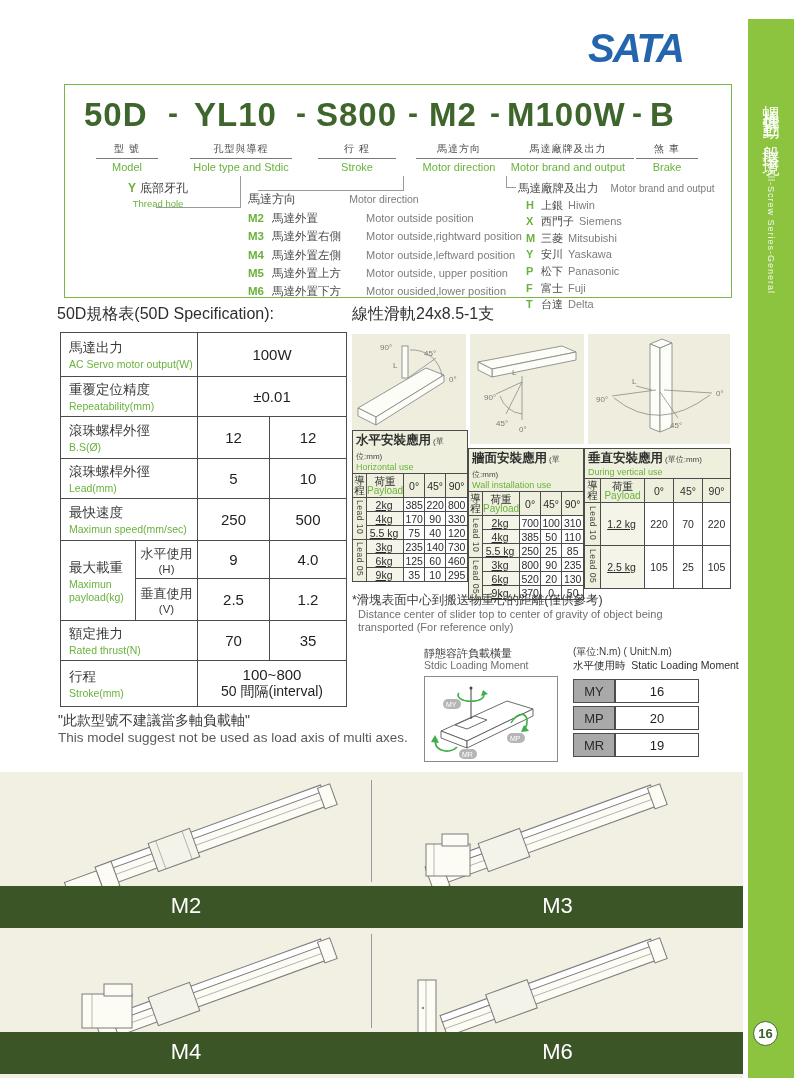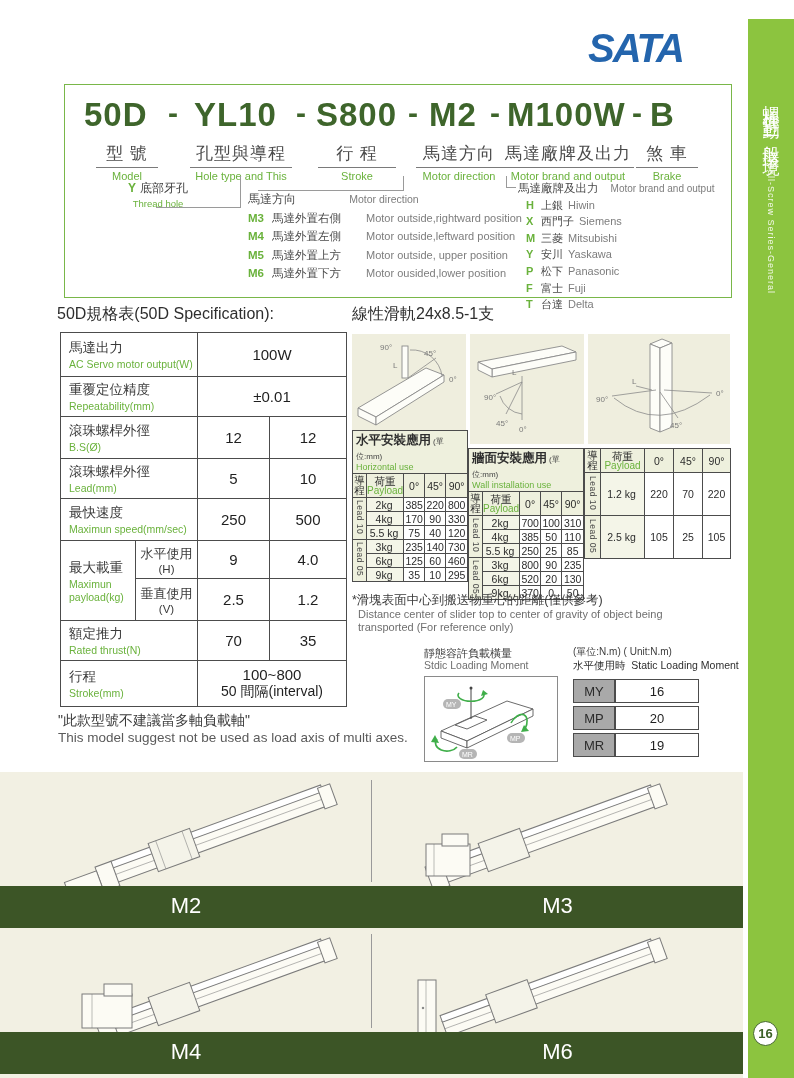--- a/index.html
+++ b/index.html
@@ -19,21 +19,21 @@
   .sb-en{margin-top:12px;writing-mode:vertical-rl;font-size:9px;letter-spacing:1px;color:#f2f8e8;}
   .pagecircle{position:absolute;left:753px;top:1021px;width:25px;height:25px;border-radius:50%;
         background:#fff;border:1.5px solid #44682c;color:#3c6027;font-size:13px;font-weight:bold;
         display:flex;align-items:center;justify-content:center;box-sizing:border-box;}
 
   
   .modelbox{position:absolute;left:64px;top:84px;width:666px;height:212px;border:1px solid #79b749;}
   .seg{position:absolute;top:96px;font-size:33px;font-weight:bold;color:#3e652b;letter-spacing:1px;}
   .hyph{position:absolute;top:96px;font-size:30px;font-weight:bold;color:#3e652b;}
   .mlabel{position:absolute;top:142px;text-align:center;}
-  .mlabel .zh{font-size:17px;color:#4a4a4a;letter-spacing:1px;padding-bottom:2px;
+  .mlabel .zh{font-size:10px;color:#4a4a4a;letter-spacing:1px;padding-bottom:2px;
               border-bottom:1px solid #7a7a7a;display:block;}
   .mlabel .en{font-size:11px;color:#6ab23c;padding-top:2px;display:block;}
 
   .ynote{position:absolute;left:128px;top:180px;text-align:center;font-size:12px;}
   .ynote .code{color:#6ab23c;font-weight:bold;margin-right:4px;}
   .ynote .en{font-size:9.5px;color:#6ab23c;display:block;margin-top:1px;}
 
   .dirlist{position:absolute;left:248px;top:191px;font-size:11.5px;}
   .dirlist .hdr .zh{color:#4a4a4a;font-size:12px;}
   .dirlist .hdr .en{color:#7d7d7d;font-size:10.5px;margin-left:4px;}
@@ -77,21 +77,21 @@
   .mtab .mttl td{background:#eef0dd;text-align:left;padding:1px 3px;}
   .mtzh{font-size:12.5px;font-weight:bold;color:#2e2e2e;}
   .mtu{font-size:8px;color:#444;margin-left:2px;}
   .mten{font-size:9px;color:#6ab23c;margin-top:0px;}
   .mtab .mhdr td{background:#eef0dd;}
   .mlead{font-size:9px;line-height:9.5px;color:#3a3a3a;}
   .mpl{font-size:10px;line-height:10px;color:#3a3a3a;}
   .mplen{font-size:10px;color:#6ab23c;}
   .mleadv{background:#eef0dd;}
   .mleadv span{writing-mode:vertical-rl;font-size:8.5px;color:#4a4a4a;letter-spacing:0.5px;}
-  .mpv{background:#f4f5e8;font-size:10.5px;text-align:right;padding-right:2px !important;}
+  .mpv{background:#f4f5e8;font-size:10.5px;text-align:right;padding-right:2px !important;text-decoration:underline;}
 
   .dnote1{position:absolute;left:352px;top:592px;font-size:12.5px;color:#3a3a3a;}
   .dnote2{position:absolute;left:358px;top:608px;font-size:11px;color:#6f6f6f;}
   .dnote3{position:absolute;left:358px;top:621px;font-size:11px;color:#6f6f6f;}
 
   
   .momlab1{position:absolute;left:424px;top:646px;font-size:11px;color:#3c3c3c;}
   .momlab2{position:absolute;left:424px;top:659px;font-size:10.5px;color:#6f6f6f;}
   .momdiag{position:absolute;left:424px;top:676px;width:132px;height:84px;border:1px solid #8a8a8a;background:#fff;}
   .momunit{position:absolute;left:573px;top:645px;font-size:10px;color:#3c3c3c;}
@@ -128,21 +128,21 @@
   <span class="seg" style="left:507px">M100W</span>
   <span class="hyph" style="left:632px">-</span>
   <span class="seg" style="left:650px">B</span>
 
   <div class="mlabel" style="left:96px;width:62px">
     <span class="zh">型 號</span>
     <span class="en">Model</span>
   </div>
   <div class="mlabel" style="left:190px;width:102px">
     <span class="zh">孔型與導程</span>
-    <span class="en">Hole type and This</span>
+    <span class="en">Hole type and Stdic</span>
   </div>
   <div class="mlabel" style="left:318px;width:78px">
     <span class="zh">行 程</span>
     <span class="en">Stroke</span>
   </div>
   <div class="mlabel" style="left:416px;width:86px">
     <span class="zh">馬達方向</span>
     <span class="en">Motor direction</span>
   </div>
   <div class="mlabel" style="left:502px;width:132px">
@@ -164,20 +164,21 @@
   <div class="ynote">
     <span class="code">Y</span><span>底部牙孔</span>
     <span class="en">Thread hole</span>
   </div>
 
   <div class="dirlist">
     <div class="hdr">
       <span class="zh">馬達方向</span>
       <span class="en">Motor direction</span>
     </div>
+    <div class="row"><span class="code">M2</span><span class="zh">馬達外置</span><span class="en">Motor outside position</span></div>
     <div class="row"><span class="code">M3</span><span class="zh">馬達外置右側</span><span class="en">Motor outside,rightward position</span></div>
     <div class="row"><span class="code">M4</span><span class="zh">馬達外置左側</span><span class="en">Motor outside,leftward position</span></div>
     <div class="row"><span class="code">M5</span><span class="zh">馬達外置上方</span><span class="en">Motor outside, upper position</span></div>
     <div class="row"><span class="code">M6</span><span class="zh">馬達外置下方</span><span class="en">Motor ousided,lower position</span></div>
   </div>
 
   <div class="brandlist">
     <div class="hdr">
       <span class="zh">馬達廠牌及出力</span>
       <span class="en">Motor brand and output</span>
@@ -463,20 +464,26 @@
 
   <table class="mtab" style="left:584px;top:448px">
     <colgroup>
         <col style="width:16px">
         <col style="width:44px">
         <col style="width:29px">
         <col style="width:29px">
         <col style="width:28px">
       </colgroup>
     <tbody>
+        <tr class="mttl" style="height:26px">
+          <td colspan="5">
+      <div><span class="mtzh">垂直安裝應用</span><span class="mtu">(單位:mm)</span></div>
+      <div class="mten">During vertical use</div>
+    </td>
+        </tr>
     <tr class="mhdr" style="height:24px">
       <td class="mlead">導程</td>
       <td class="mpl">
             <div>荷重</div>
             <div class="mplen">Payload</div>
           </td>
       <td>0°</td>
       <td>45°</td>
       <td>90°</td>
     </tr>

